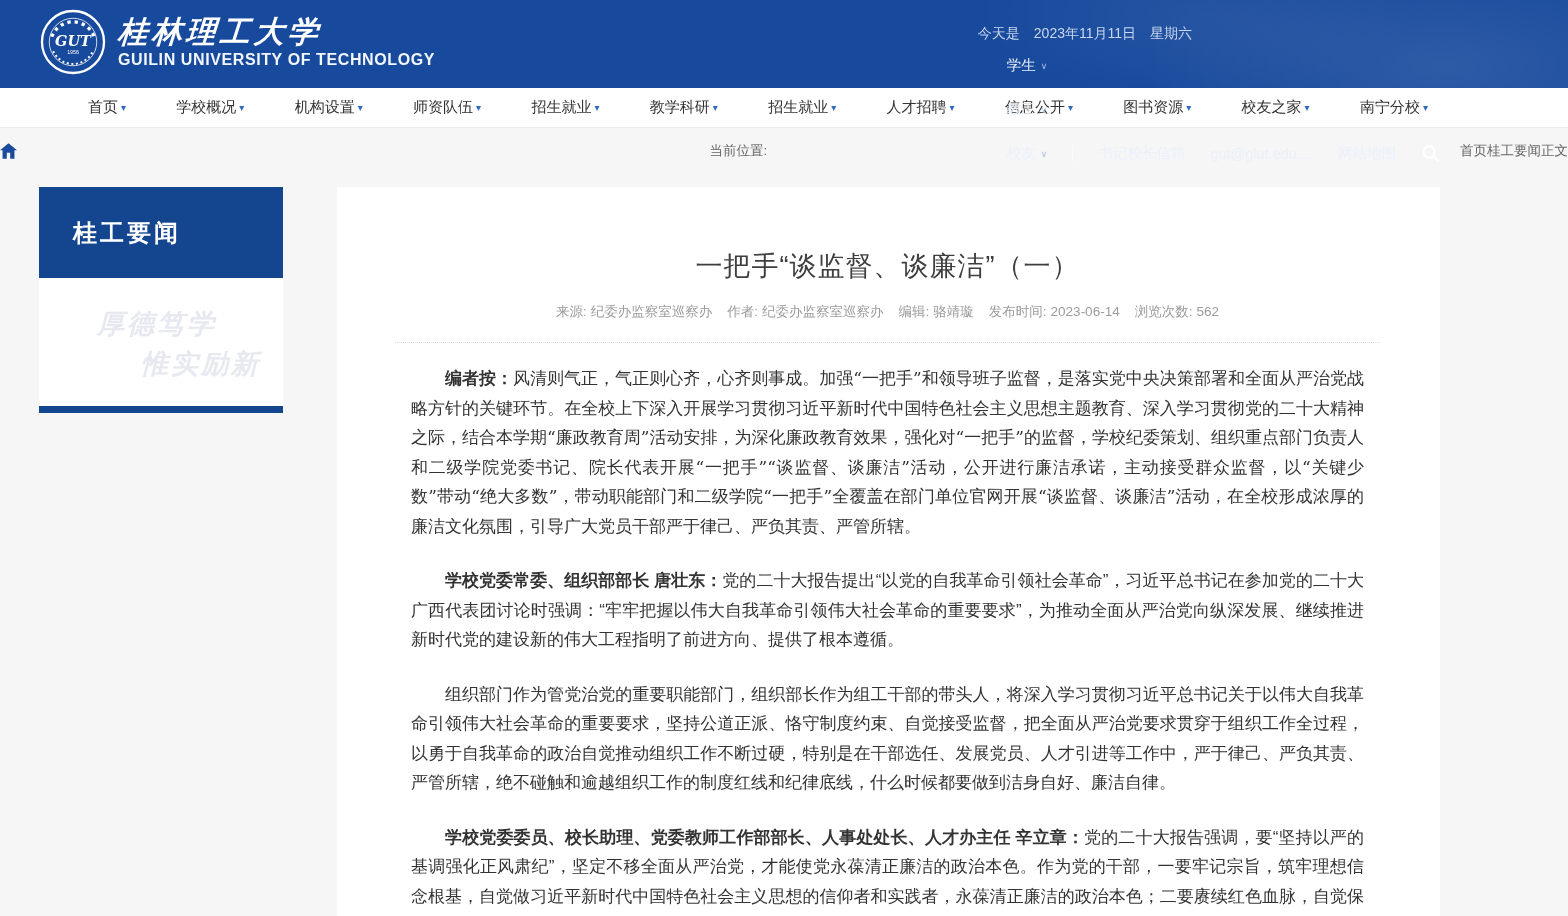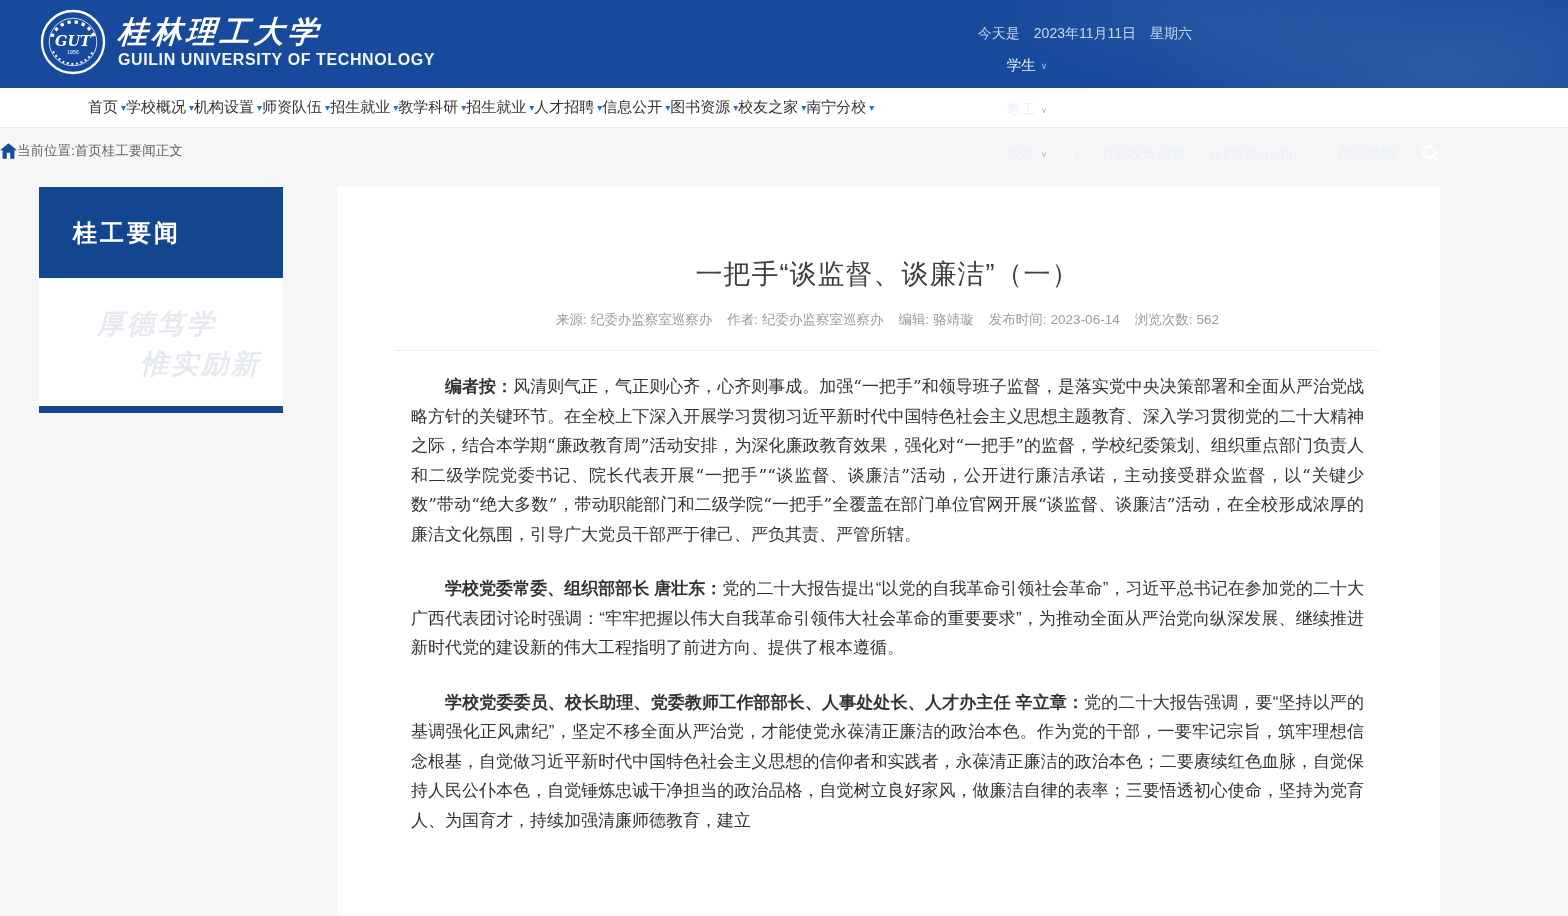--- a/index.html
+++ b/index.html
@@ -30,30 +30,30 @@
   .tb-row1{ margin-top:25px; display:flex; justify-content:flex-start; gap:14px; font-size:14px; color:#c9d7f0; }
   .tb-row2{ margin-top:13px; display:flex; justify-content:flex-end; align-items:center; gap:25px; font-size:14.5px; color:#eaf0fb; }
   .tb-link{ cursor:pointer; white-space:nowrap;flex-direction:column; }
   .chev{ font-size:9px; color:#aabfe4; margin-left:5px; vertical-align:1px; }
   .tb-divider{ width:1px; height:16px; background:rgba(255,255,255,.5); }
   .search-btn{ cursor:pointer; display:flex; align-items:center; }
 
   
   .nav{
     height:40px; background:#fff; border-bottom:1px solid #ececec;
-    display:flex; align-items:center; 
+    display:flex; align-items:center; justify-content:space-between;
     padding:0 140px 0 88px; font-size:15px; color:#333;
   }
   .nav-item{ cursor:pointer; white-space:nowrap; }
   .caret{ font-size:10px; color:#2d6bbe; margin-left:3px; vertical-align:1px; }
 
   
   .crumbs{
-    height:46px; display:flex; align-items:center; justify-content:flex-start;
-    font-size:13.5px; color:#666; 
+    height:46px; display:flex; align-items:center; justify-content:space-between;
+    font-size:13.5px; color:#666; gap:7px;
   }
   .crumbs .bc-item{ cursor:pointer; }
   .bc-group{ display:flex; gap:7px; align-items:center; }
 
   
   .sidebar{ position:absolute; left:39px; top:187px; width:244px; }
   .side-head{
     background:#14458f; height:91px; display:flex; align-items:center;
     padding-left:34px; position:relative; cursor:pointer;
   }
@@ -71,21 +71,21 @@
   .wm1{ left:58px; top:28px; }
   .wm2{ left:102px; top:68px; }
   .side-foot{ height:7px; background:#14458f; }
 
   
   .card{
     position:absolute; left:337px; top:187px; width:1103px; height:729px;
     background:#fff; padding:62px 60px 0 58px; overflow:hidden;
   }
   .art-title{
-    margin:8px; text-align:center; font-size:27px; font-weight:normal;
+    margin:0; text-align:center; font-size:27px; font-weight:normal;
     color:#3e3e3e; letter-spacing:1px; line-height:1.3;
   }
   .art-meta{
     margin-top:19px; display:flex; justify-content:center; gap:15px;
     font-size:13.5px; color:#9b9b9b;align-items:flex-end;
   }
   .meta-item{ white-space:nowrap; }
   .meta-label{ margin-right:4px; }
   .dotted-sep{ margin:21px 0 0; border:none; border-top:1px dotted #dcdcdc; }
   .content{ margin-top:21px; }
@@ -227,16 +227,17 @@
     </div>
 
   <hr class="dotted-sep">
 
   <div class="content">
 
       <p class="kai"><b class="lead">编者按：</b><span>风清则气正，气正则心齐，心齐则事成。加强“一把手”和领导班子监督，是落实党中央决策部署和全面从严治党战略方针的关键环节。在全校上下深入开展学习贯彻习近平新时代中国特色社会主义思想主题教育、深入学习贯彻党的二十大精神之际，结合本学期“廉政教育周”活动安排，为深化廉政教育效果，强化对“一把手”的监督，学校纪委策划、组织重点部门负责人和二级学院党委书记、院长代表开展“一把手”“谈监督、谈廉洁”活动，公开进行廉洁承诺，主动接受群众监督，以“关键少数”带动“绝大多数”，带动职能部门和二级学院“一把手”全覆盖在部门单位官网开展“谈监督、谈廉洁”活动，在全校形成浓厚的廉洁文化氛围，引导广大党员干部严于律己、严负其责、严管所辖。</span></p>
 
       <p><b class="lead">学校党委常委、组织部部长 唐壮东：</b><span>党的二十大报告提出“以党的自我革命引领社会革命”，习近平总书记在参加党的二十大广西代表团讨论时强调：“牢牢把握以伟大自我革命引领伟大社会革命的重要要求”，为推动全面从严治党向纵深发展、继续推进新时代党的建设新的伟大工程指明了前进方向、提供了根本遵循。</span></p>
 
+      <p><b class="lead"></b><span>组织部门作为管党治党的重要职能部门，组织部长作为组工干部的带头人，将深入学习贯彻习近平总书记关于以伟大自我革命引领伟大社会革命的重要要求，坚持公道正派、恪守制度约束、自觉接受监督，把全面从严治党要求贯穿于组织工作全过程，以勇于自我革命的政治自觉推动组织工作不断过硬，特别是在干部选任、发展党员、人才引进等工作中，严于律己、严负其责、严管所辖，绝不碰触和逾越组织工作的制度红线和纪律底线，什么时候都要做到洁身自好、廉洁自律。</span></p>
 
       <p><b class="lead">学校党委委员、校长助理、党委教师工作部部长、人事处处长、人才办主任 辛立章：</b><span>党的二十大报告强调，要“坚持以严的基调强化正风肃纪”，坚定不移全面从严治党，才能使党永葆清正廉洁的政治本色。作为党的干部，一要牢记宗旨，筑牢理想信念根基，自觉做习近平新时代中国特色社会主义思想的信仰者和实践者，永葆清正廉洁的政治本色；二要赓续红色血脉，自觉保持人民公仆本色，自觉锤炼忠诚干净担当的政治品格，自觉树立良好家风，做廉洁自律的表率；三要悟透初心使命，坚持为党育人、为国育才，持续加强清廉师德教育，建立</span></p>
     </div>
 </div>
 
 </body></html>

